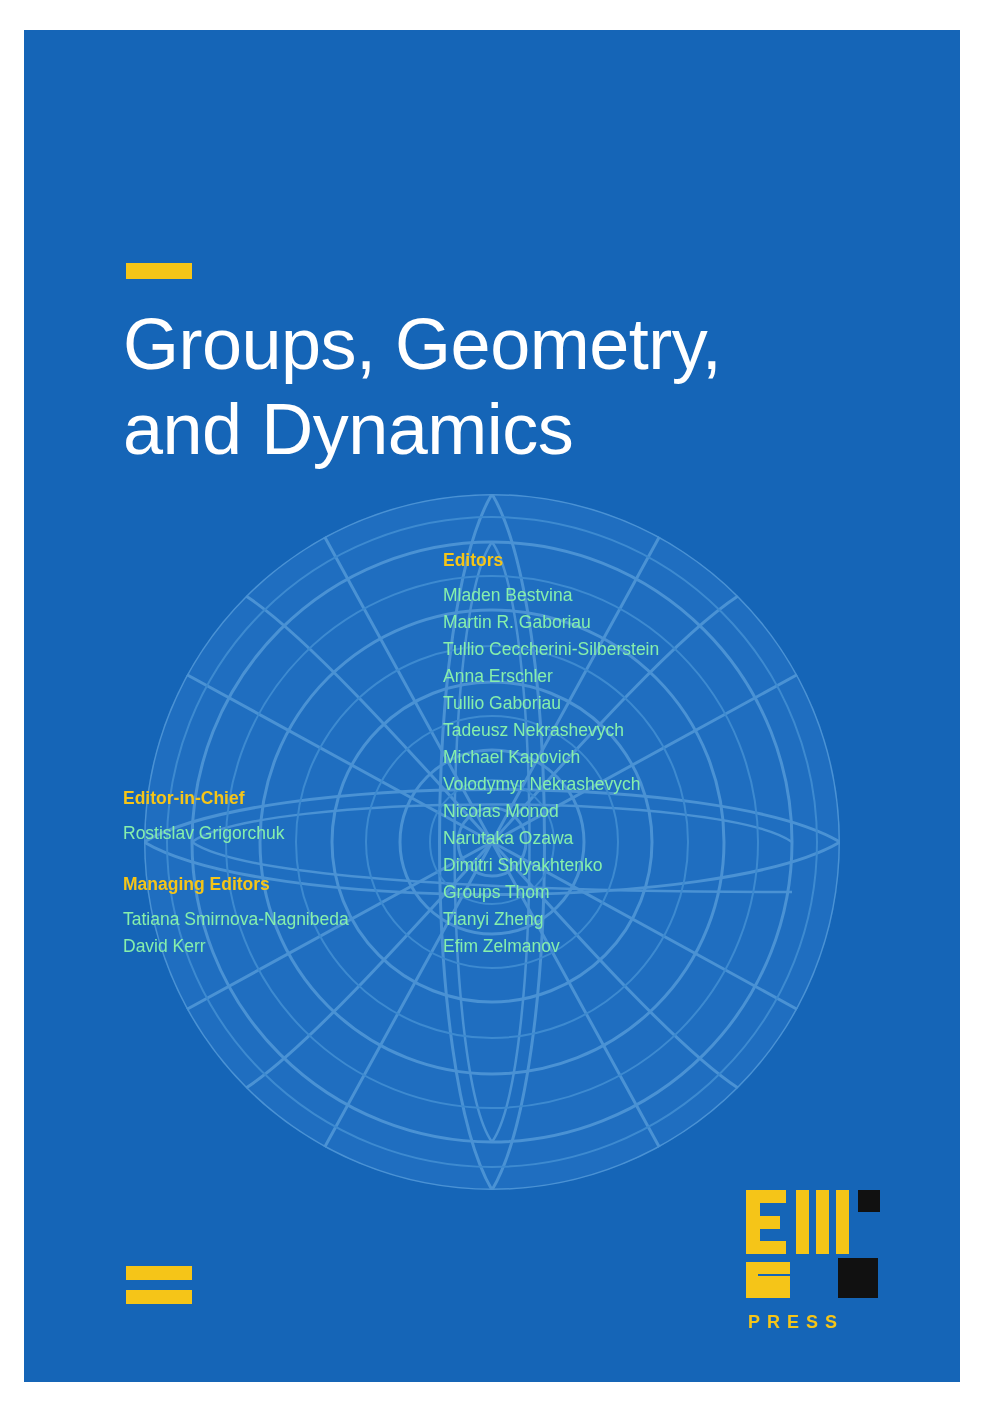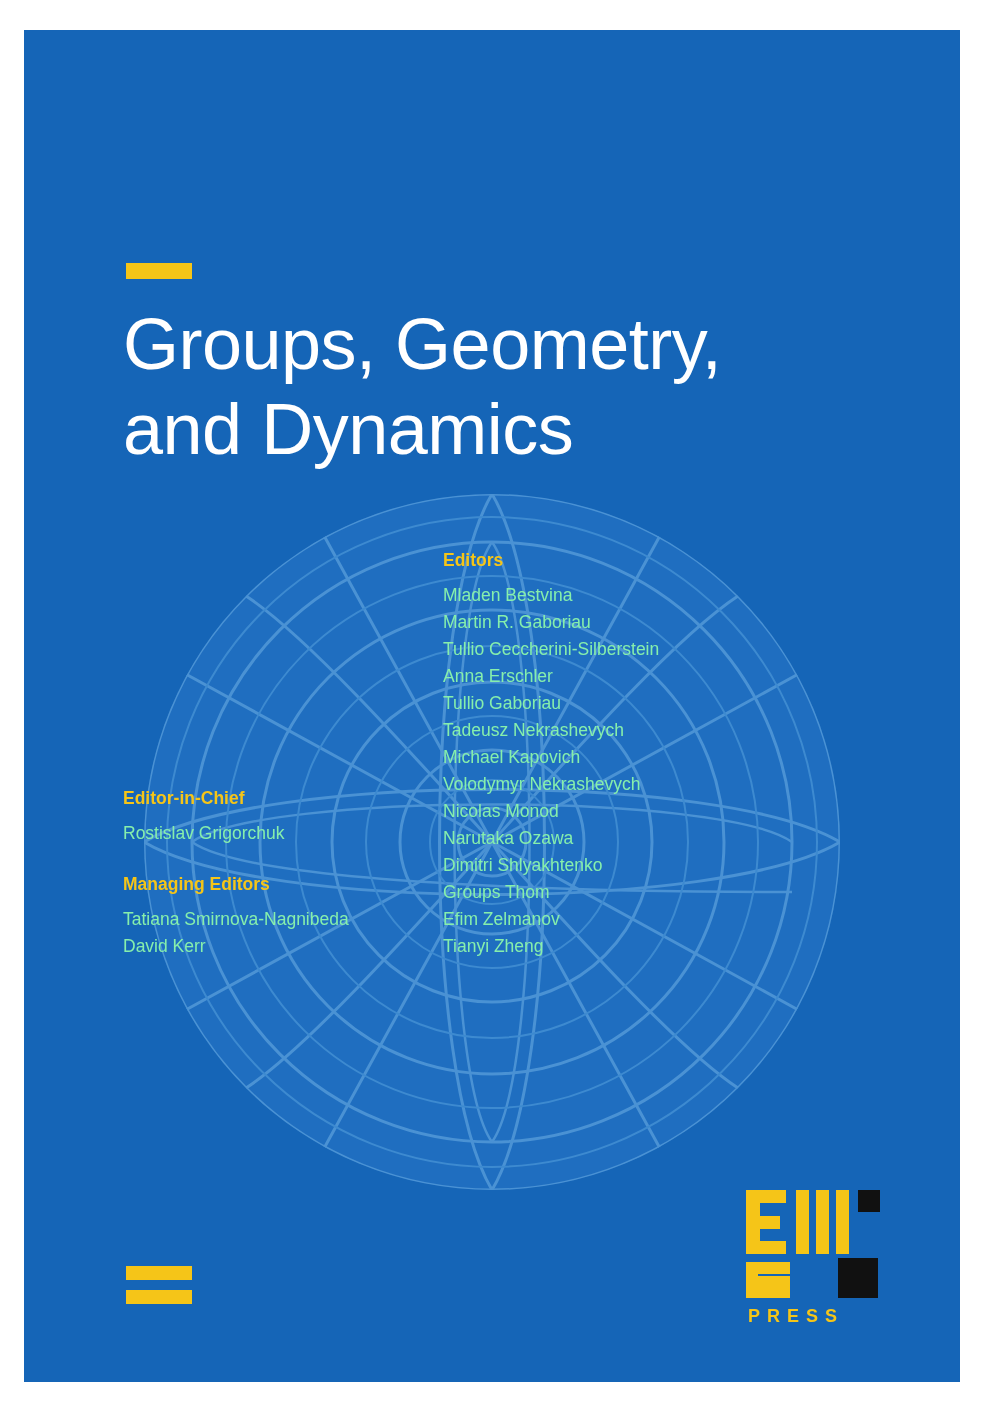--- a/index.html
+++ b/index.html
@@ -111,21 +111,21 @@
     bottom: 52px;
     width: 134px;
     height: 140px;
   }
   #logo .ems-svg { display: block; }
   #logo .press-word {
     color: #f5c518;
     font-size: 18px;
     letter-spacing: 7px;
     font-weight: bold;
-    margin-top: 8px;
+    margin-top: 14px;
     text-align: left;
     padding-left: 2px;
   }
 </style>
 </head>
 <body>
 
 <div id="cover">
 
   <svg id="disc" viewBox="0 0 700 700" aria-hidden="true">
@@ -201,22 +201,22 @@
       <div class="name">Tullio Ceccherini-Silberstein</div>
       <div class="name">Anna Erschler</div>
       <div class="name">Tullio Gaboriau</div>
       <div class="name">Tadeusz Nekrashevych</div>
       <div class="name">Michael Kapovich</div>
       <div class="name">Volodymyr Nekrashevych</div>
       <div class="name">Nicolas Monod</div>
       <div class="name">Narutaka Ozawa</div>
       <div class="name">Dimitri Shlyakhtenko</div>
       <div class="name">Groups Thom</div>
+      <div class="name">Tianyi Zheng</div>
       <div class="name">Efim Zelmanov</div>
-      <div class="name">Tianyi Zheng</div>
     </div>
 
   </div>
 
   <div id="bottom-mark">
     <div class="bar"></div>
     <div class="bar"></div>
   </div>
 
   <div id="logo">

